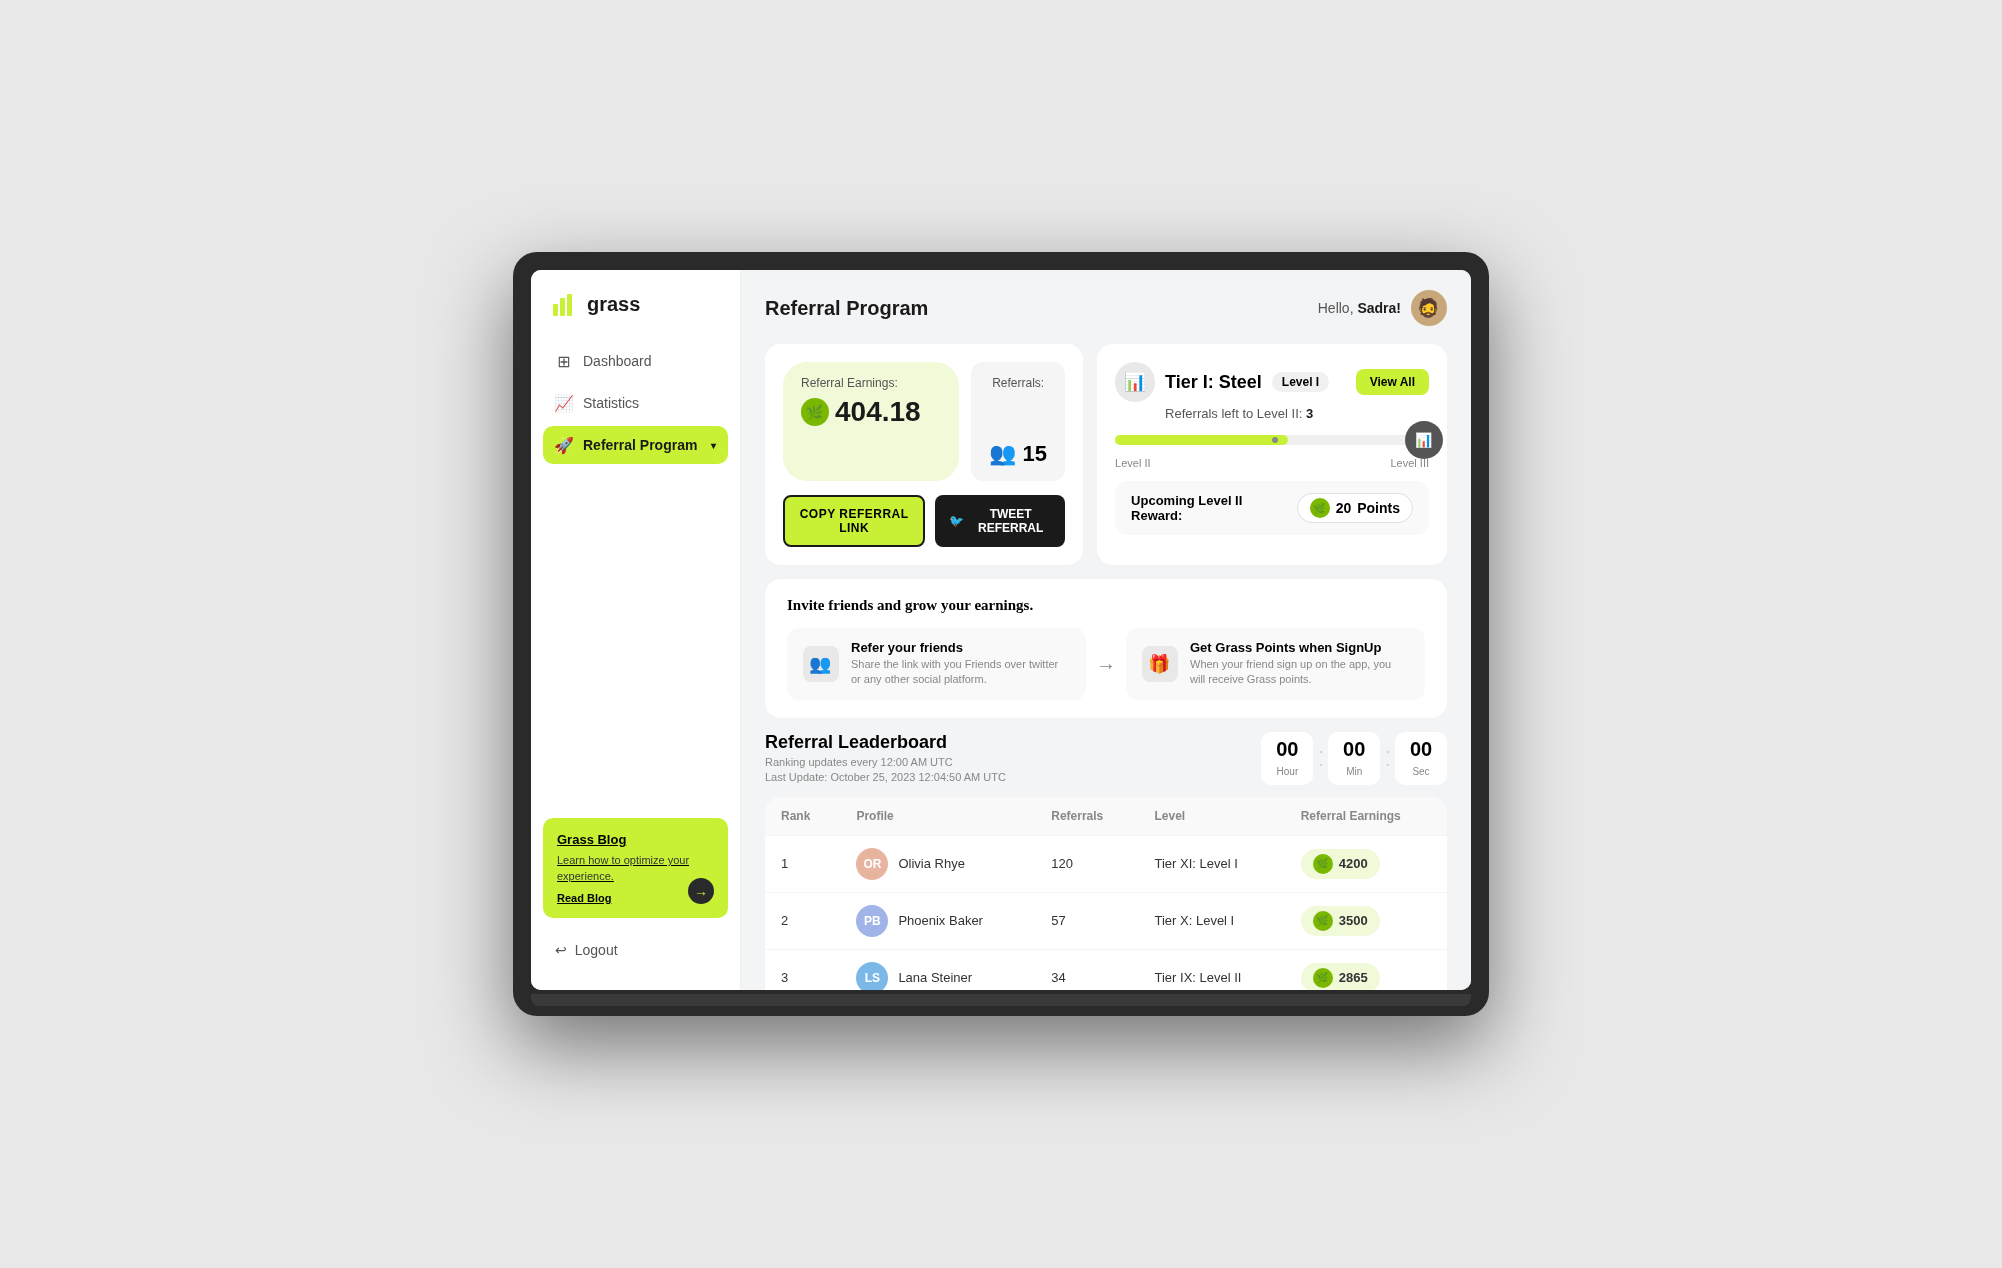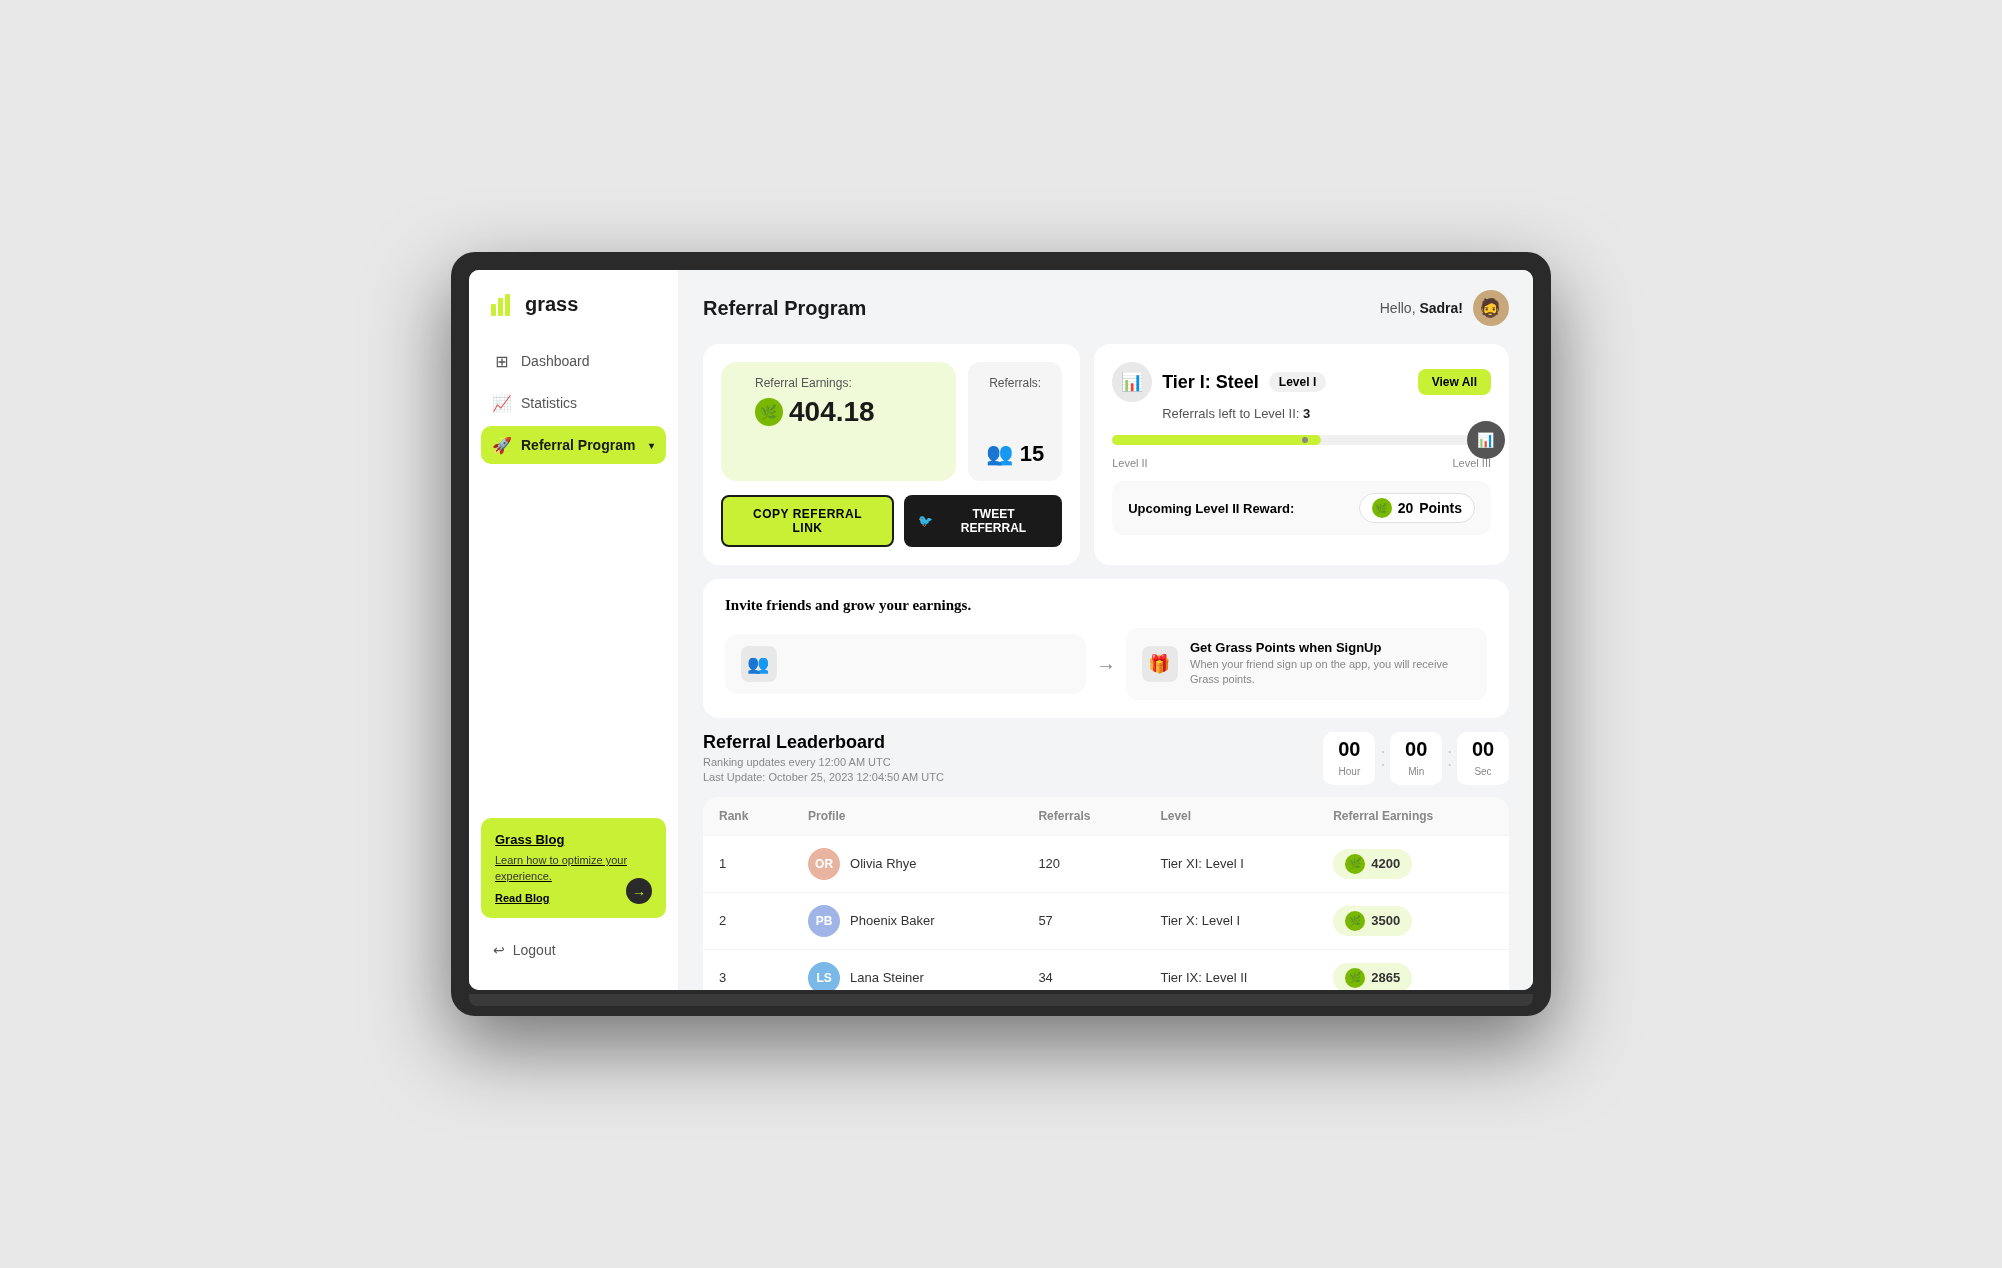--- a/index.html
+++ b/index.html
@@ -7,21 +7,21 @@
       background: #e8e8e8;
       display: flex;
       justify-content: center;
       align-items: center;
       min-height: 100vh;
       font-family: -apple-system, BlinkMacSystemFont, 'Segoe UI', sans-serif;
       overflow: hidden;
     }
 
     .laptop-outer {
-      width: 1100px;
+      width: 976px;
       background: #2a2a2a;
       border-radius: 24px;
       padding: 18px 18px 10px;
       box-shadow: 0 30px 80px rgba(0,0,0,0.5);
       position: relative;
     }
 
     .laptop-screen {
       background: #f3f4f6;
       border-radius: 10px;
@@ -221,22 +221,22 @@
     }
 
     .earnings-referrals-card {
       display: flex;
       gap: 12px;
       align-items: stretch;
     }
 
     .earnings-box {
       background: #f0f9d8;
-      border-radius: 16px;
-      padding: 14px 34px;
+      border-radius: 24px;
+      padding: 14px 18px;
       flex: 1;
     }
 
     .earnings-label {
       font-size: 12px;
       color: #555;
       margin-bottom: 6px;
     }
 
     .earnings-value {
@@ -783,20 +783,24 @@
               </div>
             </div>
           </div>
         </div>
 
         <div class="invite-card">
           <div class="invite-title">Invite friends and grow your earnings.</div>
           <div class="invite-steps">
             <div class="invite-step">
               <div class="step-icon">👥</div>
+              <div>
+                <div class="step-text-title">Refer your friends</div>
+                <div class="step-text-desc">Share the link with you Friends over twitter or any other social platform.</div>
+              </div>
             </div>
             <div class="arrow-divider">→</div>
             <div class="invite-step">
               <div class="step-icon">🎁</div>
               <div>
                 <div class="step-text-title">Get Grass Points when SignUp</div>
                 <div class="step-text-desc">When your friend sign up on the app, you will receive Grass points.</div>
               </div>
             </div>
           </div>

